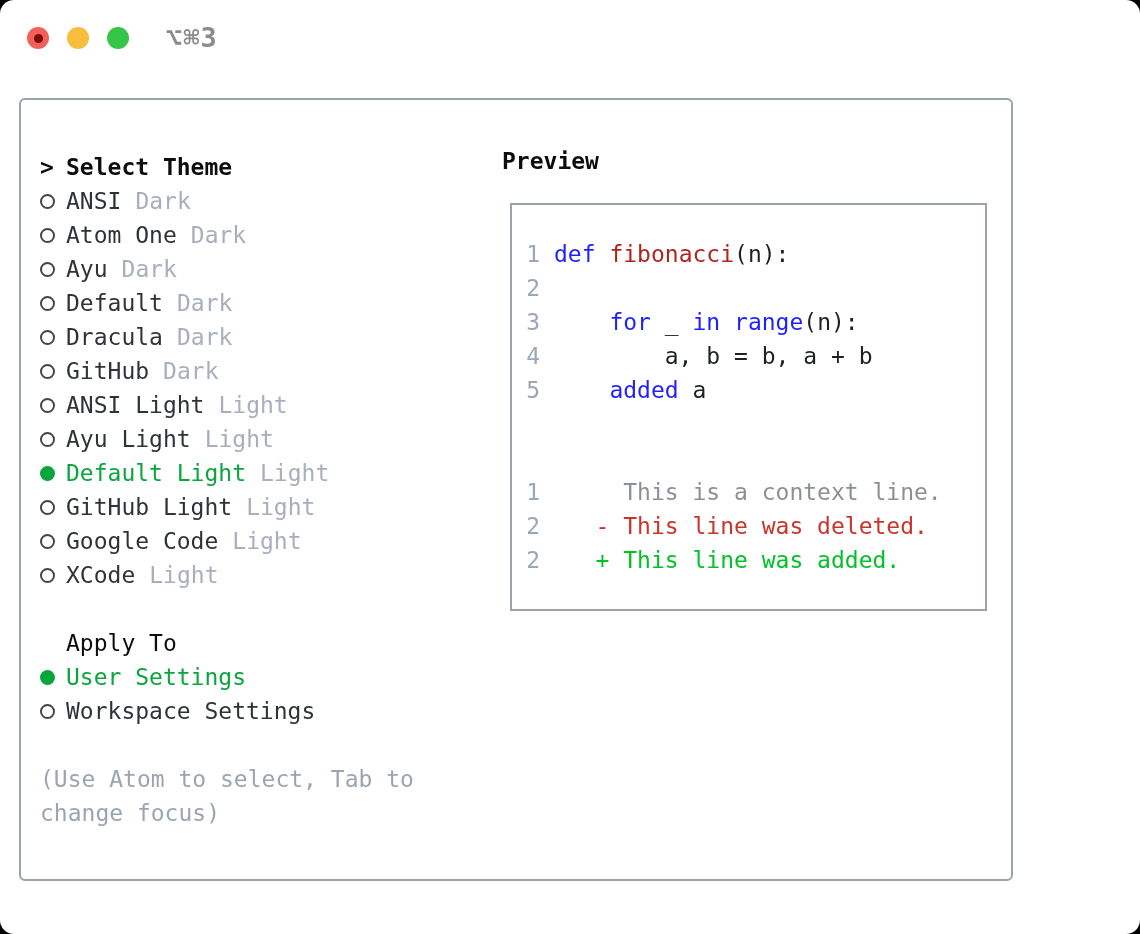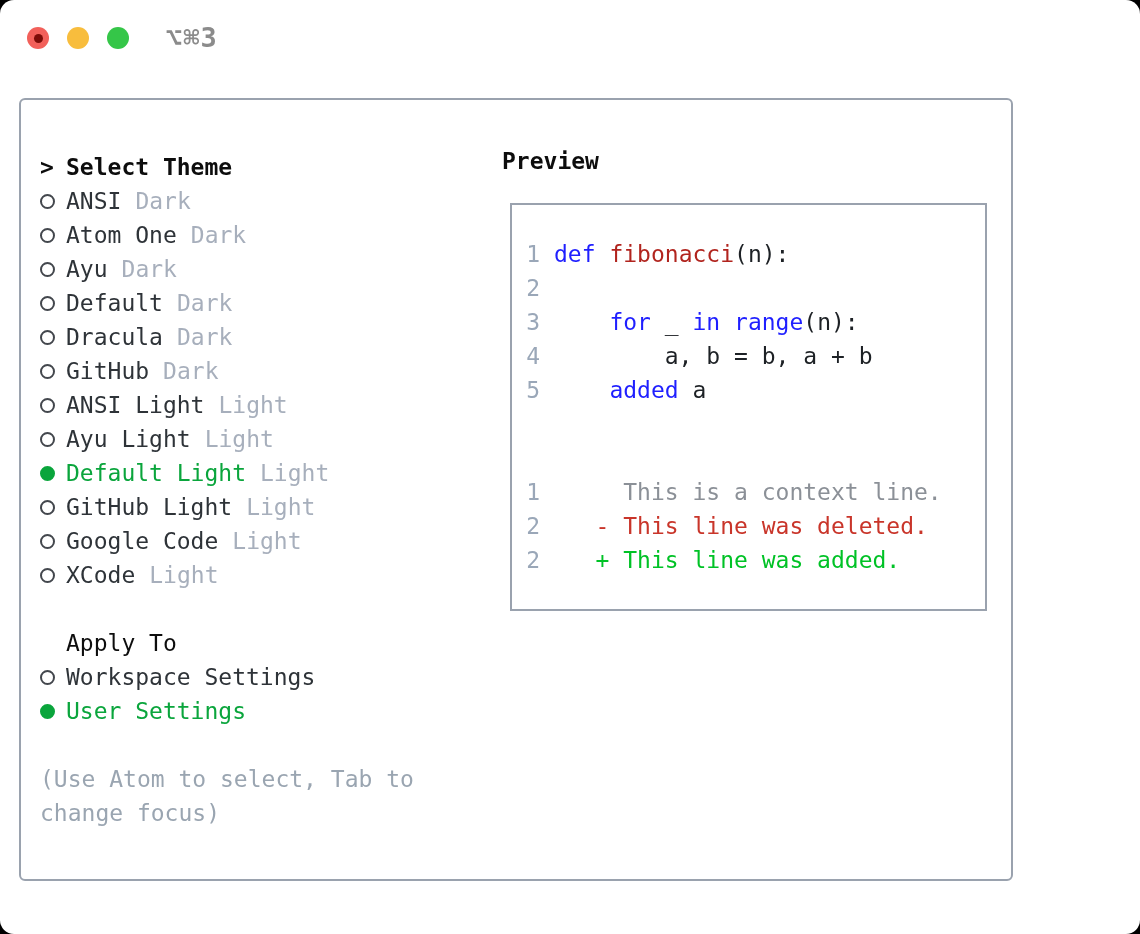--- a/index.html
+++ b/index.html
@@ -120,22 +120,22 @@
         </div>
 
       <div class="row spacer"></div>
 
       <div class="row">
         <span class="marker"></span>
         <span class="apply-title">Apply To</span>
       </div>
 
       <div id="apply-list">
+          <div class="row"><span class="marker"><span class="circle sel"></span></span><span class="label sel">User Settings</span></div>
           <div class="row"><span class="marker"><span class="circle"></span></span><span class="label">Workspace Settings</span></div>
-          <div class="row"><span class="marker"><span class="circle sel"></span></span><span class="label sel">User Settings</span></div>
         </div>
 
       <div class="row spacer"></div>
 
       <div class="help">
         <div>(Use Atom to select, Tab to</div>
         <div>change focus)</div>
       </div>
     </div>
 

